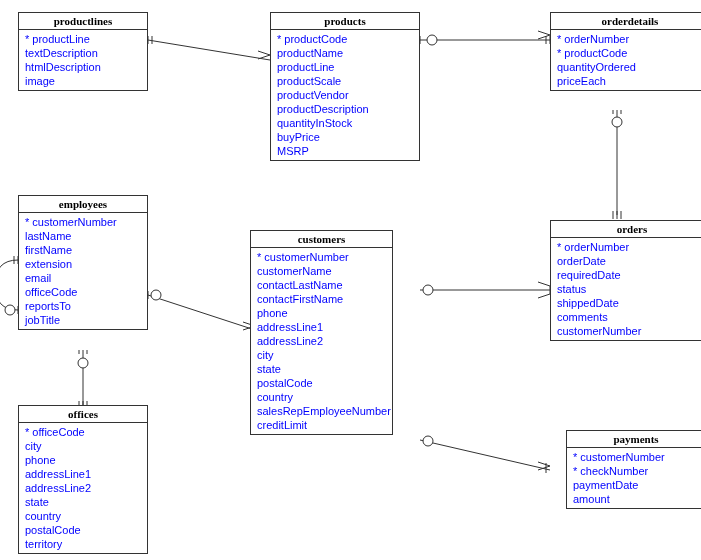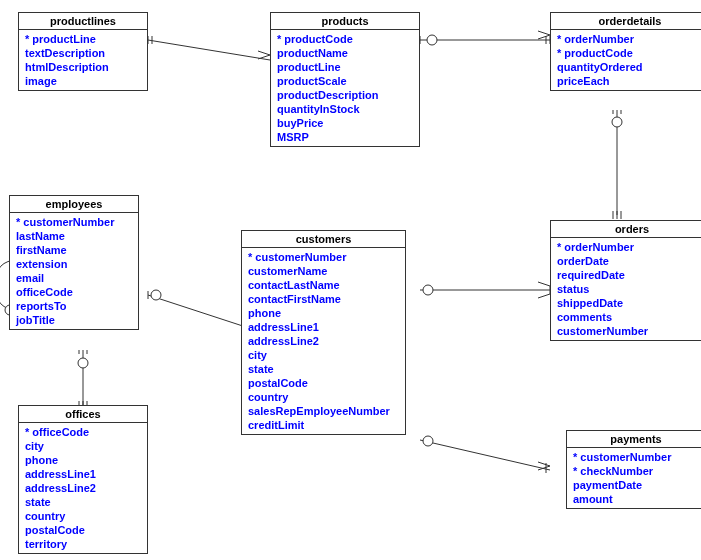--- a/index.html
+++ b/index.html
@@ -21,28 +21,28 @@
       position: absolute;
       border: 1px solid #333;
       background: #fff;
     }
     .entity-header {
       background: #fff;
       border-bottom: 1px solid #333;
       text-align: center;
       font-weight: bold;
       padding: 2px 6px;
+      font-family: Liberation Serif, serif;
     }
     .entity-body {
       padding: 2px 6px;
     }
     .entity-body div {
       padding: 1px 0;
       color: #00f;
-      font-weight: bold;
     }
     .entity-body .pk {
       color: #00f;
     }
     .entity-body .pk::before {
       content: '* ';
       color: #00f;
     }
     svg.connectors {
       position: absolute;
@@ -136,52 +136,53 @@
     </div>
   </div>
 
   <div id="ent-products" class="entity" style="left:270px;top:12px;width:150px;">
     <div class="entity-header">products</div>
     <div class="entity-body">
       <div class="pk">productCode</div>
       <div>productName</div>
       <div>productLine</div>
       <div>productScale</div>
+      <div>productVendor</div>
       <div>productDescription</div>
       <div>quantityInStock</div>
       <div>buyPrice</div>
       <div>MSRP</div>
     </div>
   </div>
 
   <div id="ent-orderdetails" class="entity" style="left:550px;top:12px;width:160px;">
     <div class="entity-header">orderdetails</div>
     <div class="entity-body">
       <div class="pk">orderNumber</div>
       <div class="pk">productCode</div>
       <div>quantityOrdered</div>
       <div>priceEach</div>
     </div>
   </div>
 
-  <div id="ent-employees" class="entity" style="left:9px;top:195px;width:130px;">
+  <div id="ent-employees" class="entity" style="left:18px;top:195px;width:130px;">
     <div class="entity-header">employees</div>
     <div class="entity-body">
       <div class="pk">customerNumber</div>
       <div>lastName</div>
       <div>firstName</div>
       <div>extension</div>
       <div>email</div>
       <div>officeCode</div>
       <div>reportsTo</div>
       <div>jobTitle</div>
     </div>
   </div>
 
-  <div id="ent-customers" class="entity" style="left:241px;top:230px;width:165px;">
+  <div id="ent-customers" class="entity" style="left:250px;top:230px;width:143px;">
     <div class="entity-header">customers</div>
     <div class="entity-body">
       <div class="pk">customerNumber</div>
       <div>customerName</div>
       <div>contactLastName</div>
       <div>contactFirstName</div>
       <div>phone</div>
       <div>addressLine1</div>
       <div>addressLine2</div>
       <div>city</div>

